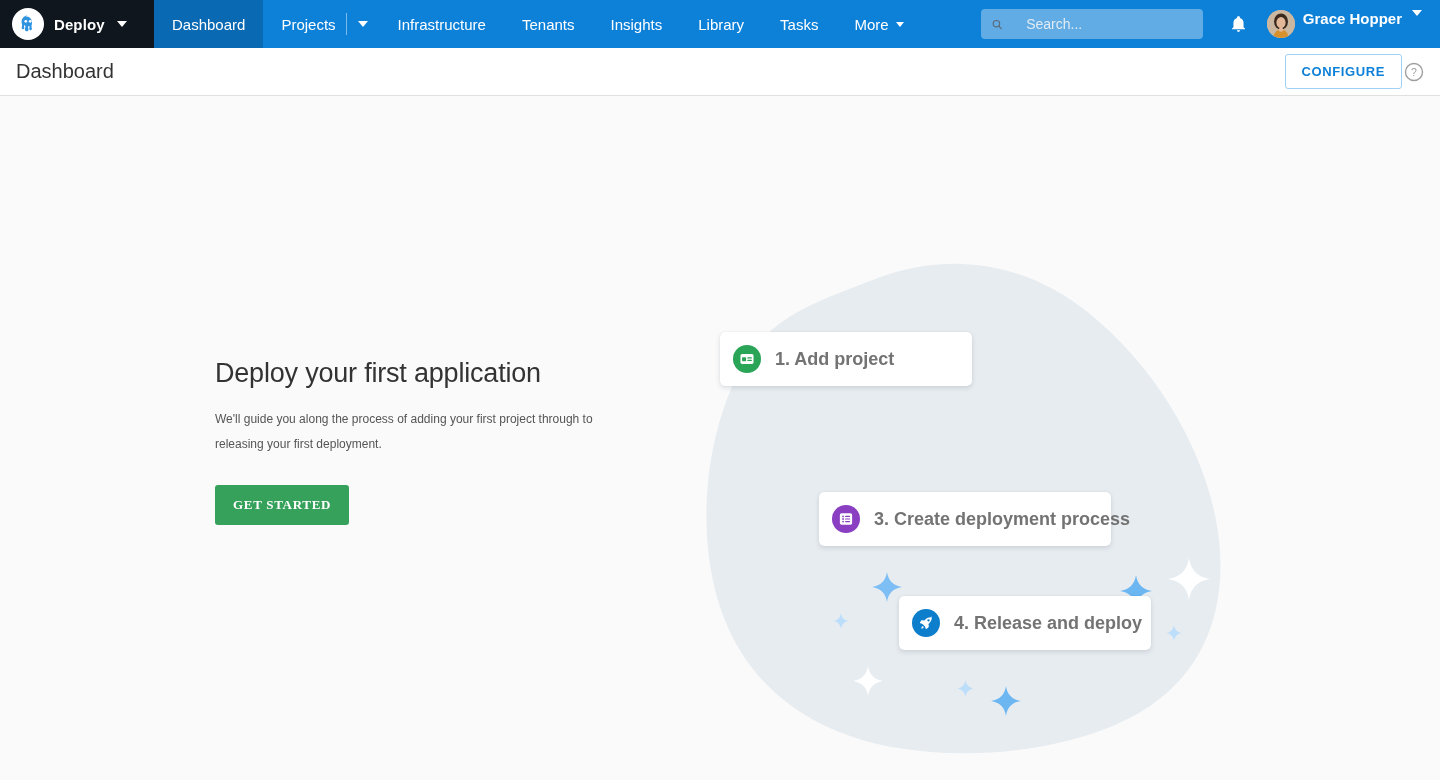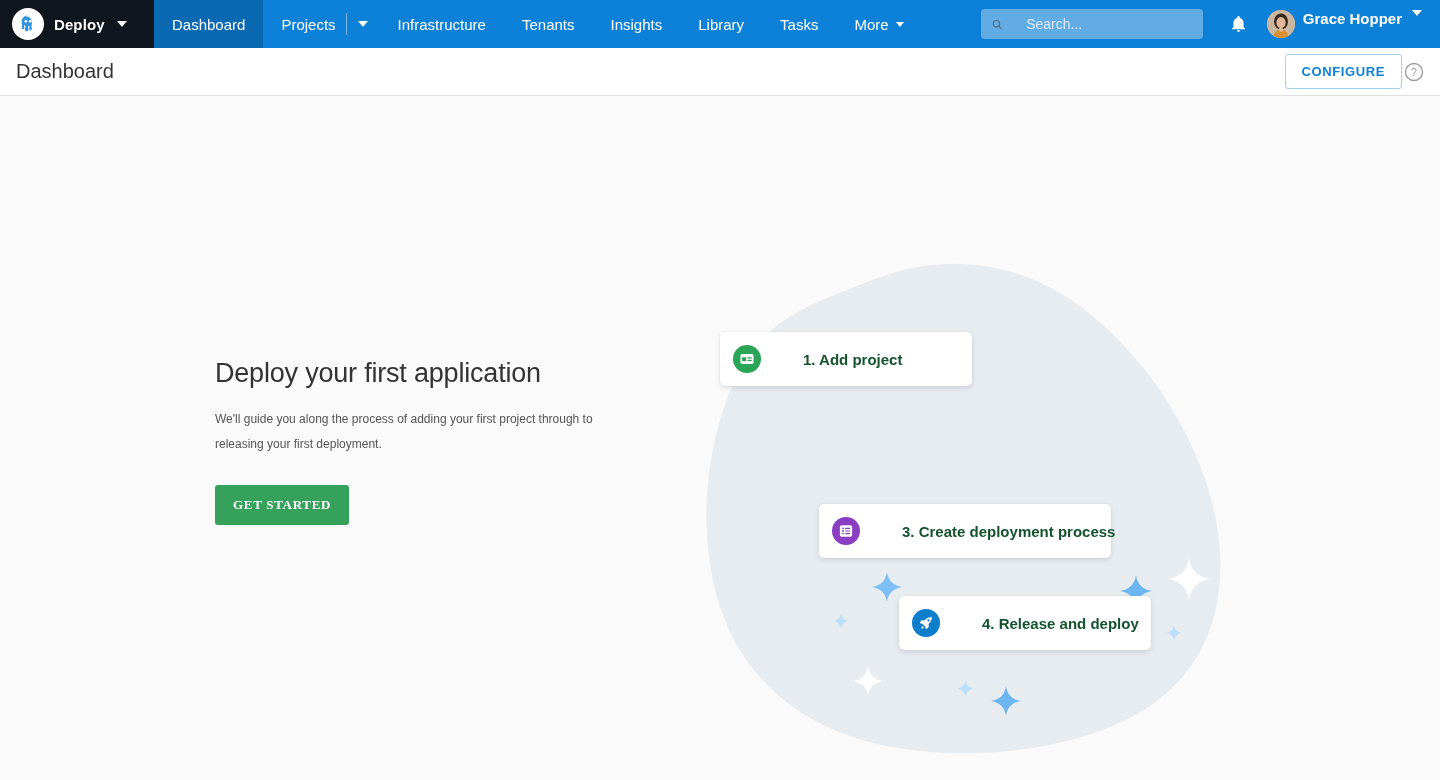--- a/index.html
+++ b/index.html
@@ -214,25 +214,24 @@
     gap: 14px;
     cursor: pointer;
   }
   .step-card .ic {
     width: 28px; height: 28px;
     border-radius: 50%;
     display: flex; align-items: center; justify-content: center;
     flex: 0 0 auto;
   }
   .step-card .lbl {
-    font-size: 15px;
+    font-size: 18px;
     font-weight: bold;
-    color: #14532d;
+    color: #737373;
     white-space: nowrap;
-    margin-left: 28px;
   }
 
   .sparkle { position: absolute; pointer-events: none; }
 </style>
 </head>
 <body>
 
 <div class="topnav">
 
   <div class="space-chip">
@@ -392,21 +391,21 @@
           <rect x="2.2" y="4.6" width="19.6" height="14.8" rx="2.4" fill="#ffffff"></rect>
           <rect x="4.6" y="9.2" width="6" height="6" rx="1" fill="#2aa457"></rect>
           <rect x="12.4" y="9.4" width="7" height="1.9" rx=".9" fill="#2aa457"></rect>
           <rect x="12.4" y="13.2" width="7" height="1.9" rx=".9" fill="#2aa457"></rect>
         </svg>
       </span>
       <span class="lbl">1. Add project</span>
     </div>
 
 
-    <div class="step-card" style="left:129px;top:258px;width:292px">
+    <div class="step-card" style="left:129px;top:246px;width:292px">
       <span class="ic" style="background:#8a3ec2">
         <svg width="16" height="16" viewBox="0 0 24 24" aria-hidden="true">
           <rect x="2.8" y="3.4" width="18.4" height="17.2" rx="2.6" fill="#ffffff"></rect>
           <circle cx="7.6" cy="8.2" r="1.35" fill="#8a3ec2"></circle>
           <circle cx="7.6" cy="12" r="1.35" fill="#8a3ec2"></circle>
           <circle cx="7.6" cy="15.8" r="1.35" fill="#8a3ec2"></circle>
           <rect x="10.6" y="7.3" width="7.6" height="1.8" rx=".9" fill="#8a3ec2"></rect>
           <rect x="10.6" y="11.1" width="7.6" height="1.8" rx=".9" fill="#8a3ec2"></rect>
           <rect x="10.6" y="14.9" width="7.6" height="1.8" rx=".9" fill="#8a3ec2"></rect>
         </svg>

